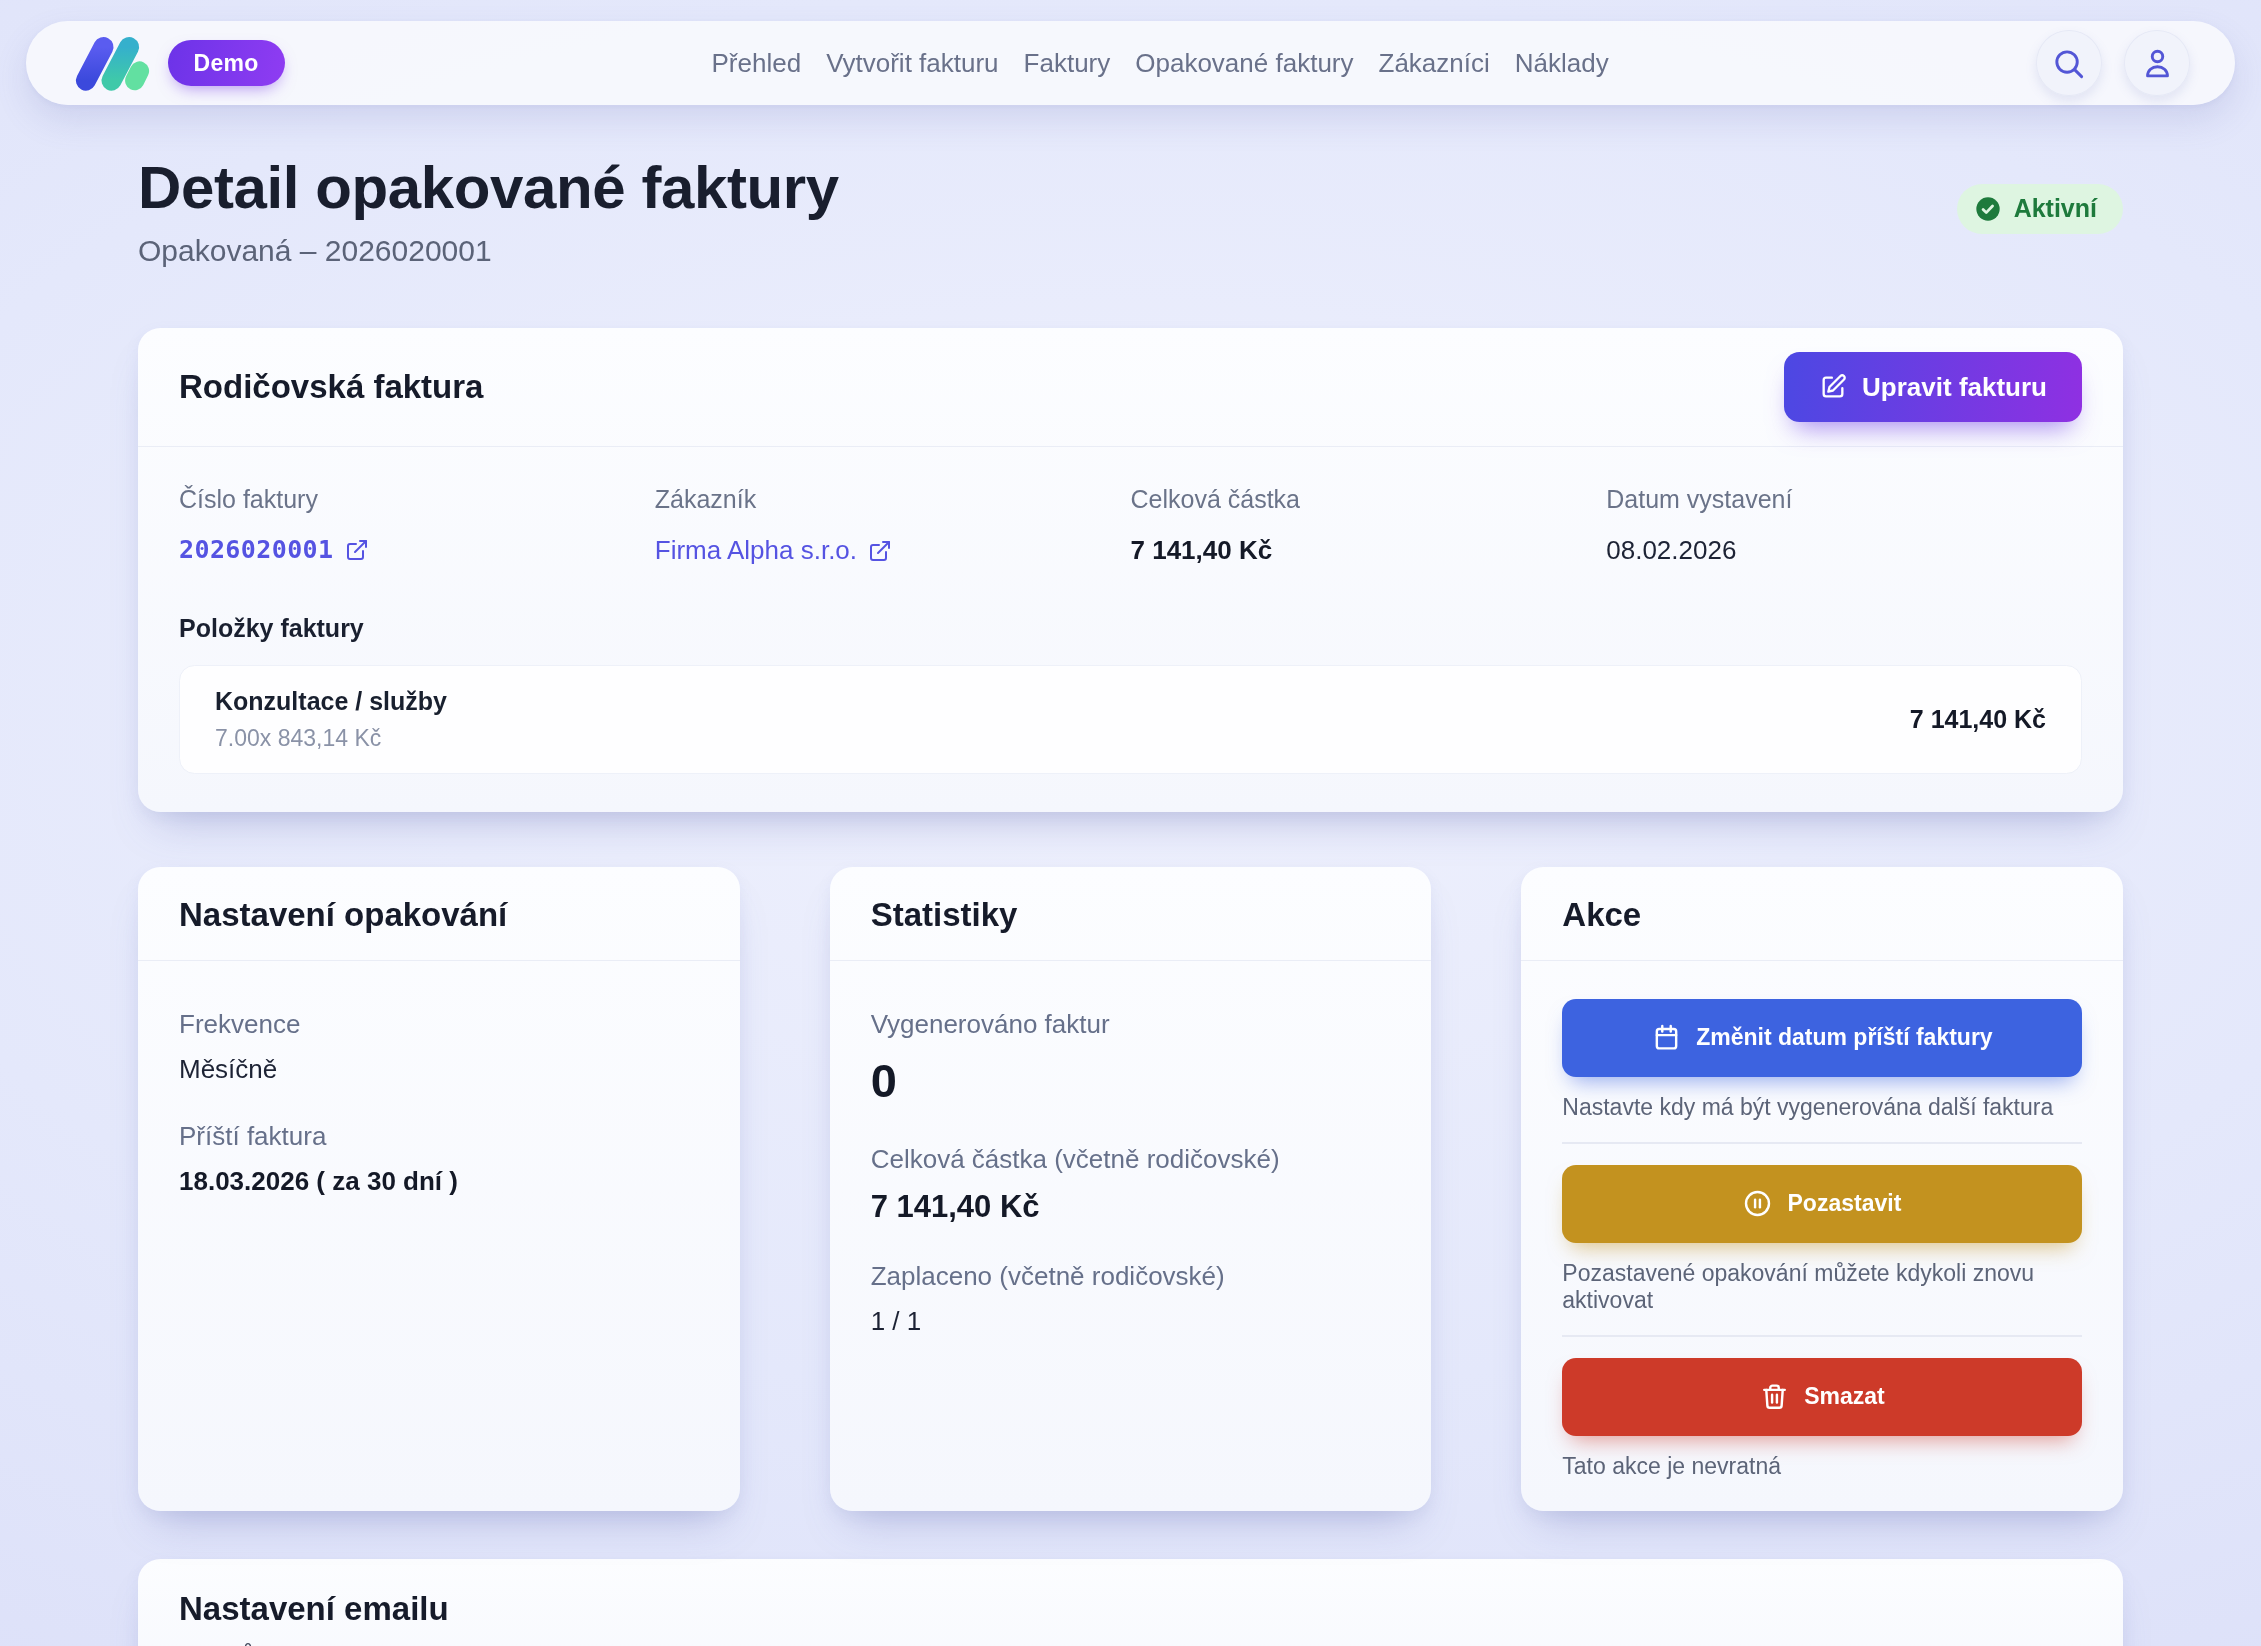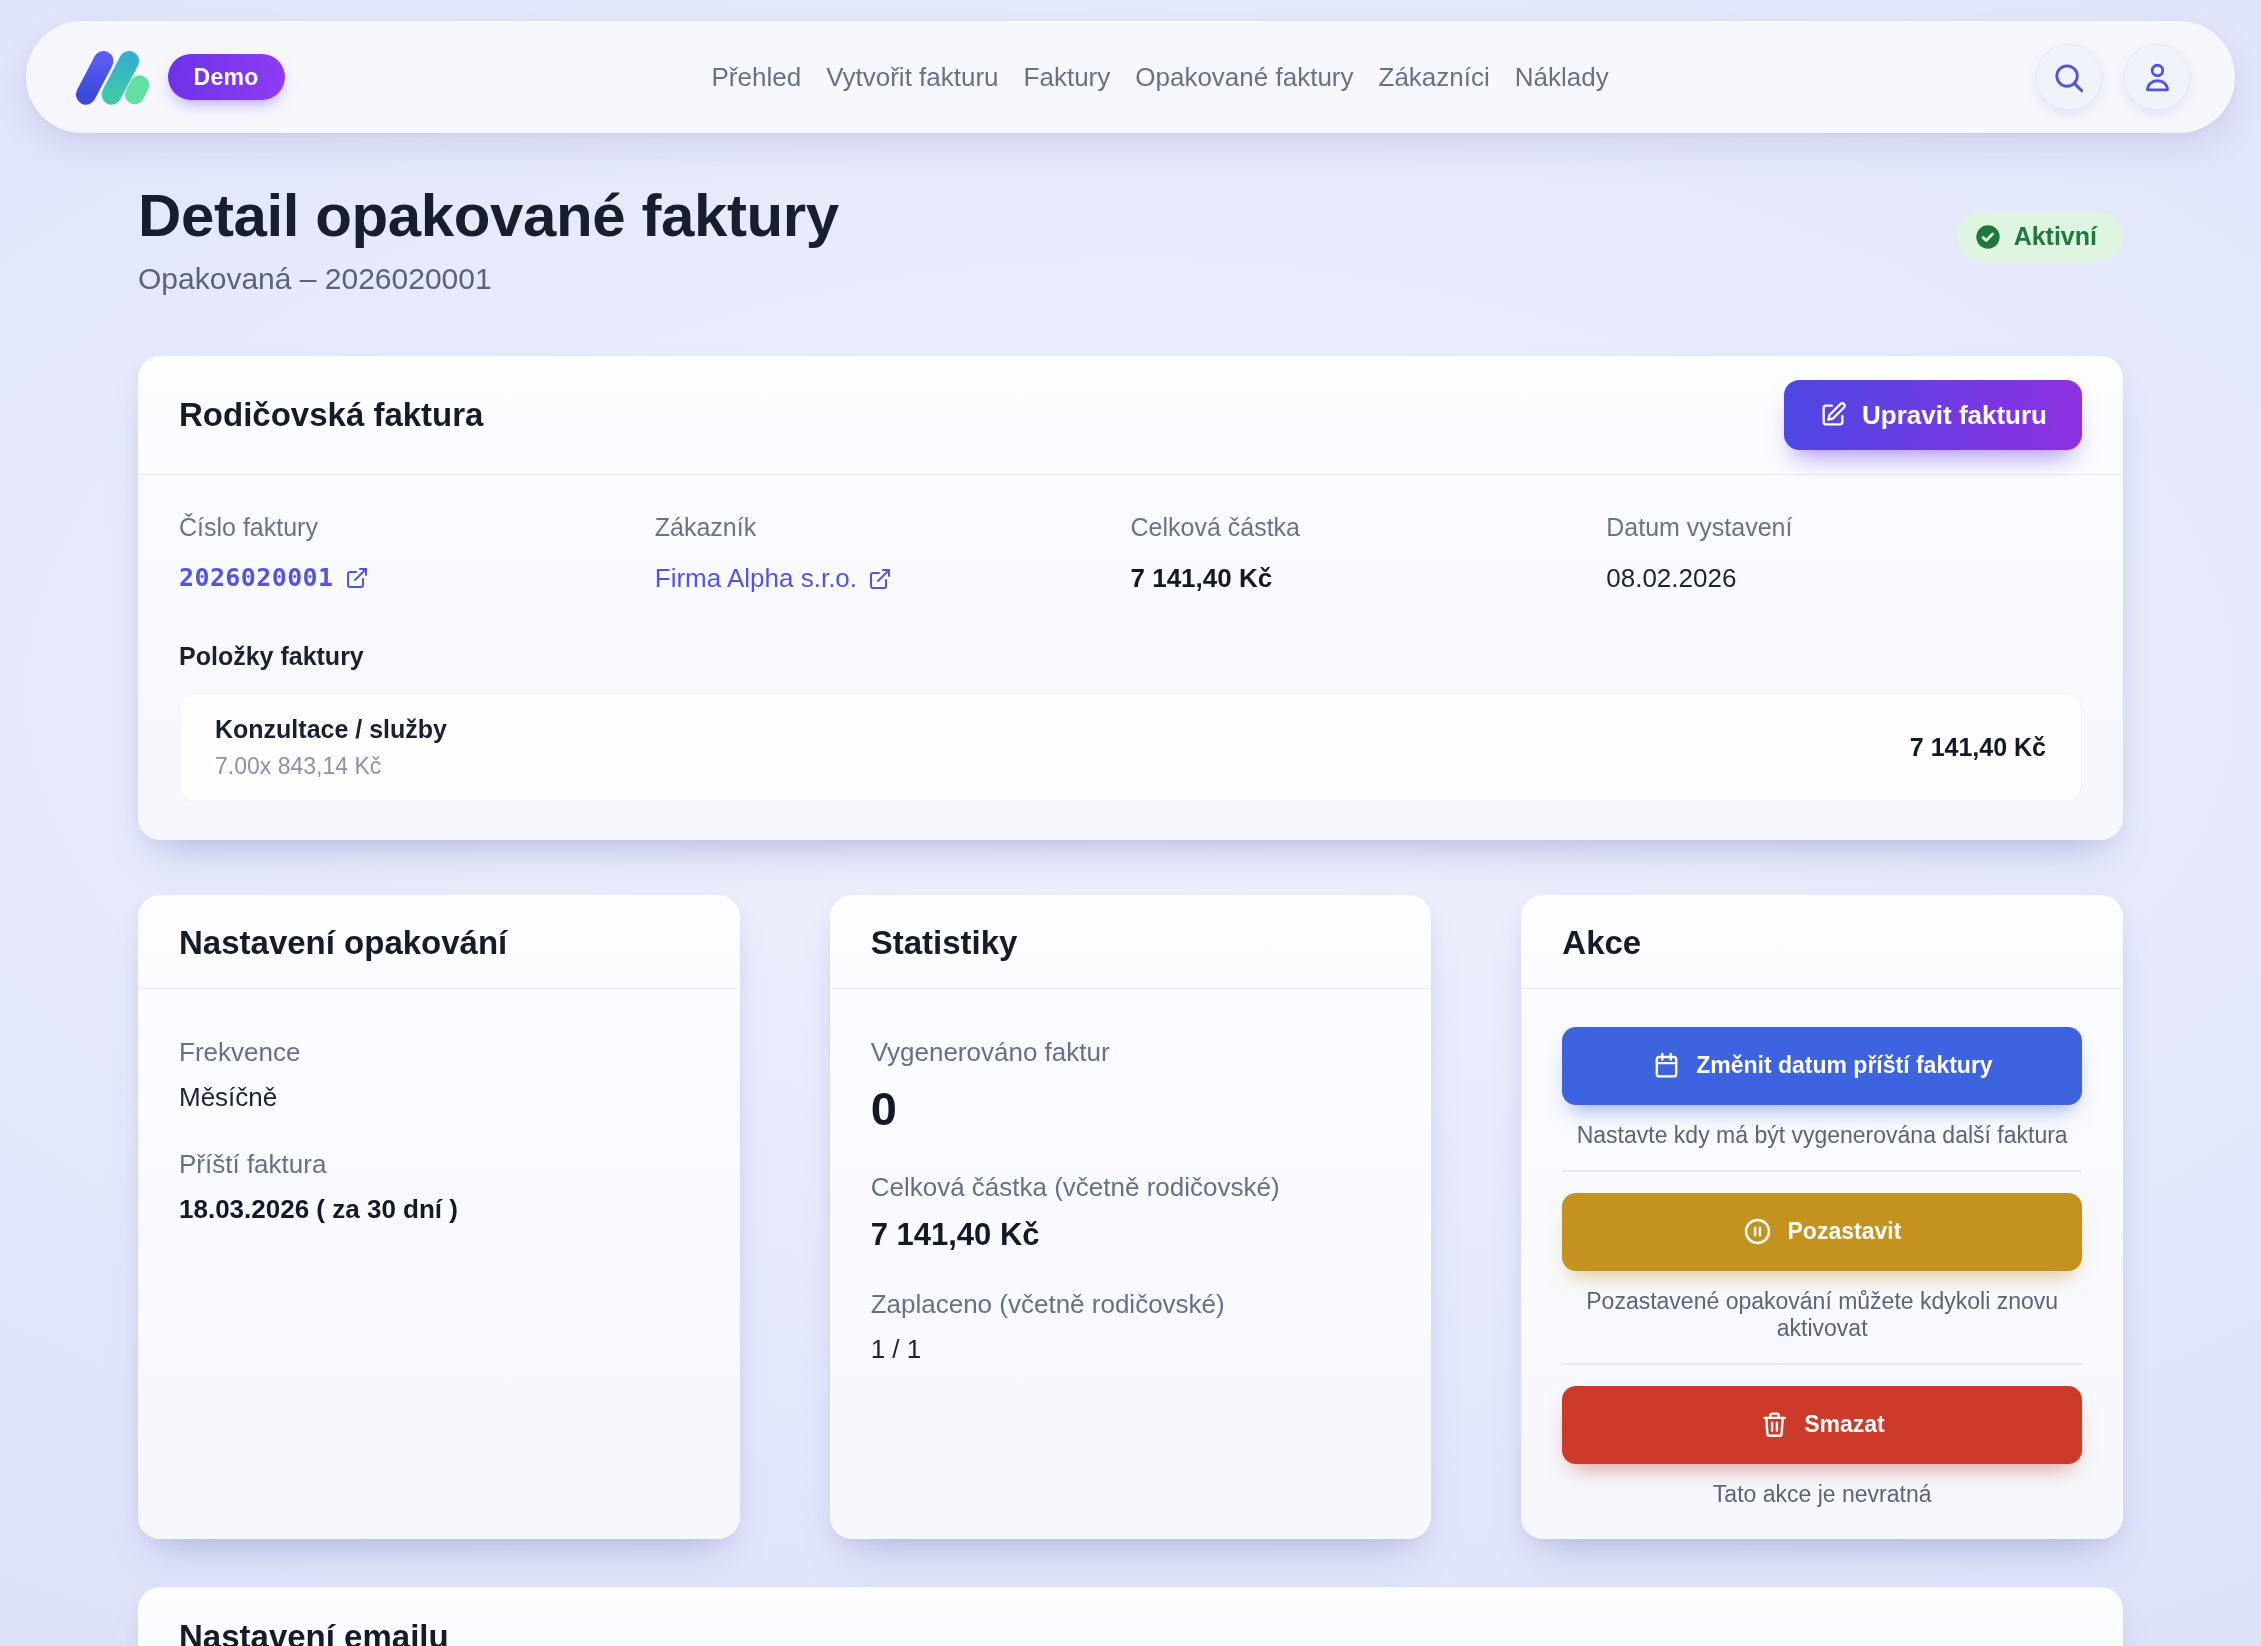--- a/index.html
+++ b/index.html
@@ -8,21 +8,21 @@
     font-family: "Liberation Sans", "DejaVu Sans", sans-serif;
     color: #1d2335;
     overflow: hidden;
     background: radial-gradient(130% 95% at 50% 42%, #eff1fd 0%, #e4e8fb 45%, #d7dbf7 100%);
   }
   .page { width: 2261px; height: 1647px; position: relative; overflow: hidden; }
 
   
   .navbar {
     margin: 21px 26px 0;
-    height: 112px;
+    height: 84px;
     border-radius: 60px;
     background: rgba(247,248,253,0.92);
     box-shadow: 0 15.5px 33px rgba(99,108,180,0.16), 0 1.7px 5.2px rgba(120,130,190,0.08);
     display: flex; align-items: center;
     padding: 0 45px;
   }
   .brand { display: flex; align-items: center; gap: 15.5px; cursor: pointer; }
   .brand svg { width: 81px; height: 64px; display: block; }
   .demo-badge {
     background: linear-gradient(100deg, #6c33e8, #8f3cf2);
@@ -114,21 +114,21 @@
   .actions-body { padding: 38px 41px 31px; }
   .action-btn {
     width: 100%; height: 78px; border: none; border-radius: 14px; cursor: pointer;
     color: #fff; font-family: inherit; font-size: 23px; font-weight: 600;
     display: flex; align-items: center; justify-content: center; gap: 15.5px;
   }
   .action-btn svg { width: 29px; height: 29px; }
   .action-btn.blue  { background: #3d63e0; box-shadow: 0 12px 21px -8.6px rgba(61,99,224,0.55); }
   .action-btn.amber { background: #c3921f; box-shadow: 0 12px 21px -8.6px rgba(195,146,31,0.55); }
   .action-btn.red   { background: #cd3a29; box-shadow: 0 12px 21px -8.6px rgba(205,58,41,0.5); }
-  .action-help { margin-top: 17.3px; text-align: center; font-size: 23px; color: #5c6478; }
+  .action-help { margin-top: 17.3px; font-size: 23px; color: #5c6478; }
   .action-divider { height: 1.7px; background: #e6e9f3; border: none; margin: 21px 0; }
 
   
   .email-card { margin-top: 48px; padding: 31px 41px 52px; }
   .email-subtitle { margin-top: 14px; font-size: 27px; color: #454c60; }
 </style>
 </head>
 <body>
 
 <div class="page">

